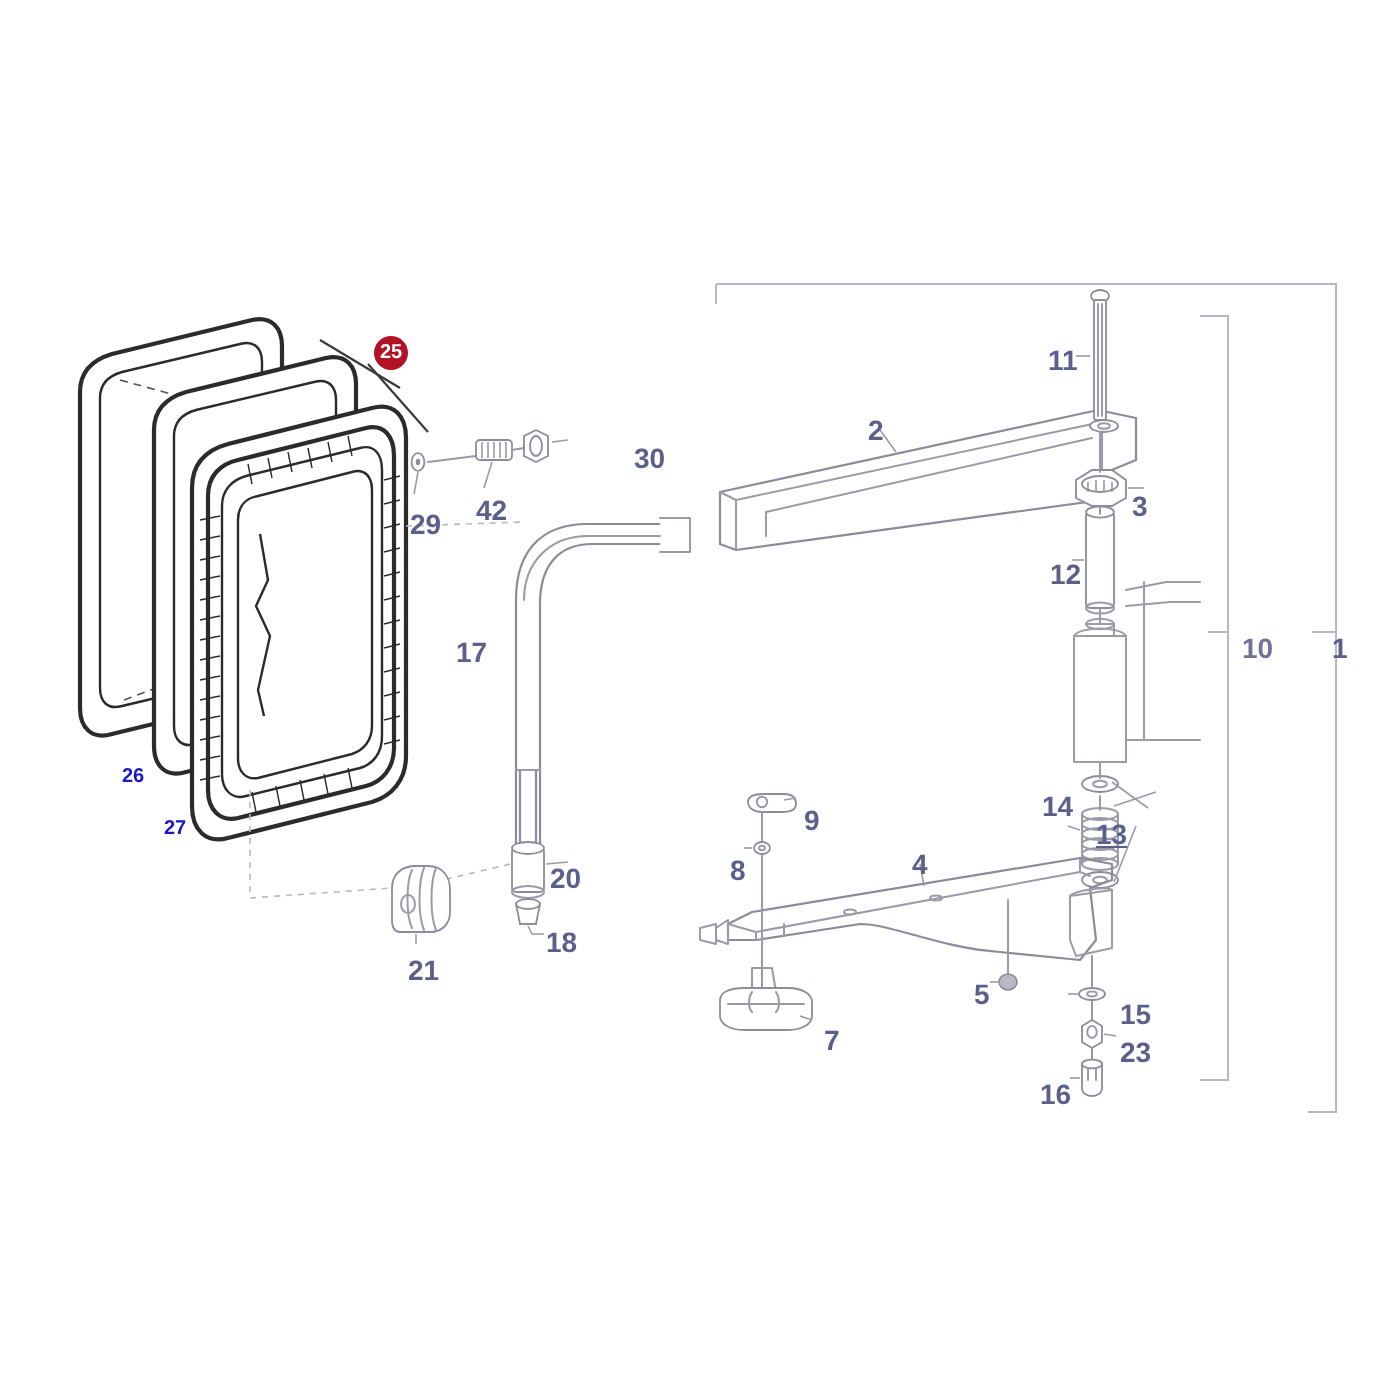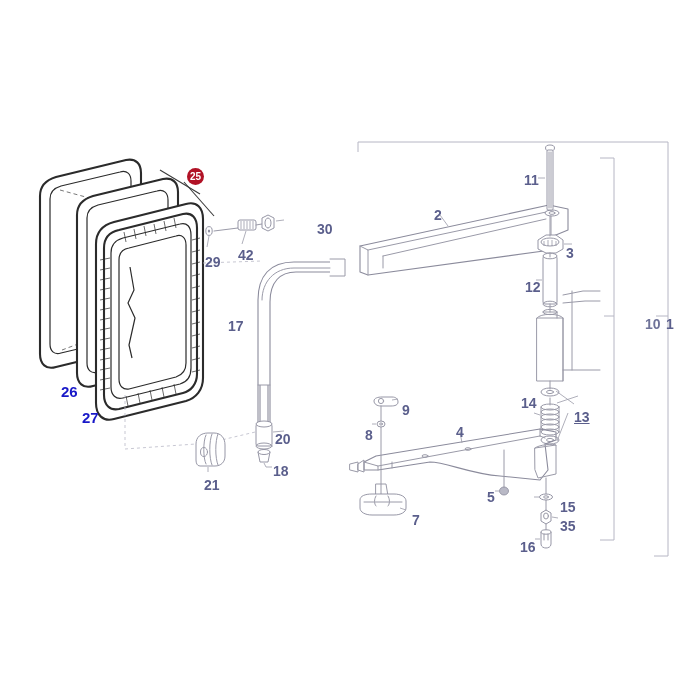--- a/index.html
+++ b/index.html
@@ -4,22 +4,22 @@
 <title>Parts Diagram</title>
 <style>
   html,body{margin:0;padding:0;background:#ffffff;}
   body{width:700px;height:700px;overflow:hidden;
        font-family:"Liberation Sans", sans-serif;}
   #stage{position:relative;width:700px;height:700px;background:#ffffff;}
   svg.layer{position:absolute;left:0;top:0;width:700px;height:700px;}
   .lbl{position:absolute;font-family:"Liberation Sans",sans-serif;
        font-size:14px;font-weight:bold;color:#5b5f8c;
        white-space:nowrap;user-select:none;}
-  .lbl.blue{color:#1818c8;font-size:15px;}
-  .lbl.grey{color:#6f7399;margin-left:24px;}
+  .lbl.blue{color:#1818c8;font-size:10px;}
+  .lbl.grey{color:#6f7399;}
   .badge{position:absolute;width:17px;height:17px;border-radius:50%;
          background:#b11226;color:#ffffff;font-size:10px;font-weight:bold;
          display:flex;align-items:center;justify-content:center;
          font-family:"Liberation Sans",sans-serif;}
 </style>
 </head>
 <body>
 
 <div id="stage">
 
@@ -347,28 +347,28 @@
   <div class="lbl" style="left:434px;top:207px;">2</div>
   <div class="lbl" style="left:566px;top:245px;">3</div>
   <div class="lbl" style="left:456px;top:424px;">4</div>
   <div class="lbl" style="left:487px;top:489px;">5</div>
   <div class="lbl" style="left:412px;top:512px;">7</div>
   <div class="lbl" style="left:365px;top:427px;">8</div>
   <div class="lbl" style="left:402px;top:402px;">9</div>
   <div class="lbl grey" style="left:621px;top:316px;">10</div>
   <div class="lbl" style="left:524px;top:172px;">11</div>
   <div class="lbl" style="left:525px;top:279px;">12</div>
-  <div class="lbl" style="left:574px;top:409px;text-decoration:underline;">13</div>
+  <div class="lbl" style="left:548px;top:409px;text-decoration:underline;">13</div>
   <div class="lbl" style="left:521px;top:395px;">14</div>
   <div class="lbl" style="left:520px;top:499px;margin-left:40px;">15</div>
   <div class="lbl" style="left:520px;top:539px;">16</div>
   <div class="lbl" style="left:228px;top:318px;">17</div>
   <div class="lbl" style="left:273px;top:463px;">18</div>
   <div class="lbl" style="left:275px;top:431px;">20</div>
   <div class="lbl" style="left:204px;top:477px;">21</div>
-  <div class="lbl" style="left:560px;top:518px;">35</div>
+  <div class="lbl" style="left:560px;top:518px;">23</div>
   <div class="lbl blue" style="left:61px;top:383px;">26</div>
   <div class="lbl blue" style="left:82px;top:409px;">27</div>
   <div class="lbl" style="left:238px;top:247px;">42</div>
   <div class="lbl" style="left:205px;top:254px;">29</div>
   <div class="lbl" style="left:281px;top:221px;margin-left:36px;">30</div>
 
 </div>
 
 </body></html>

